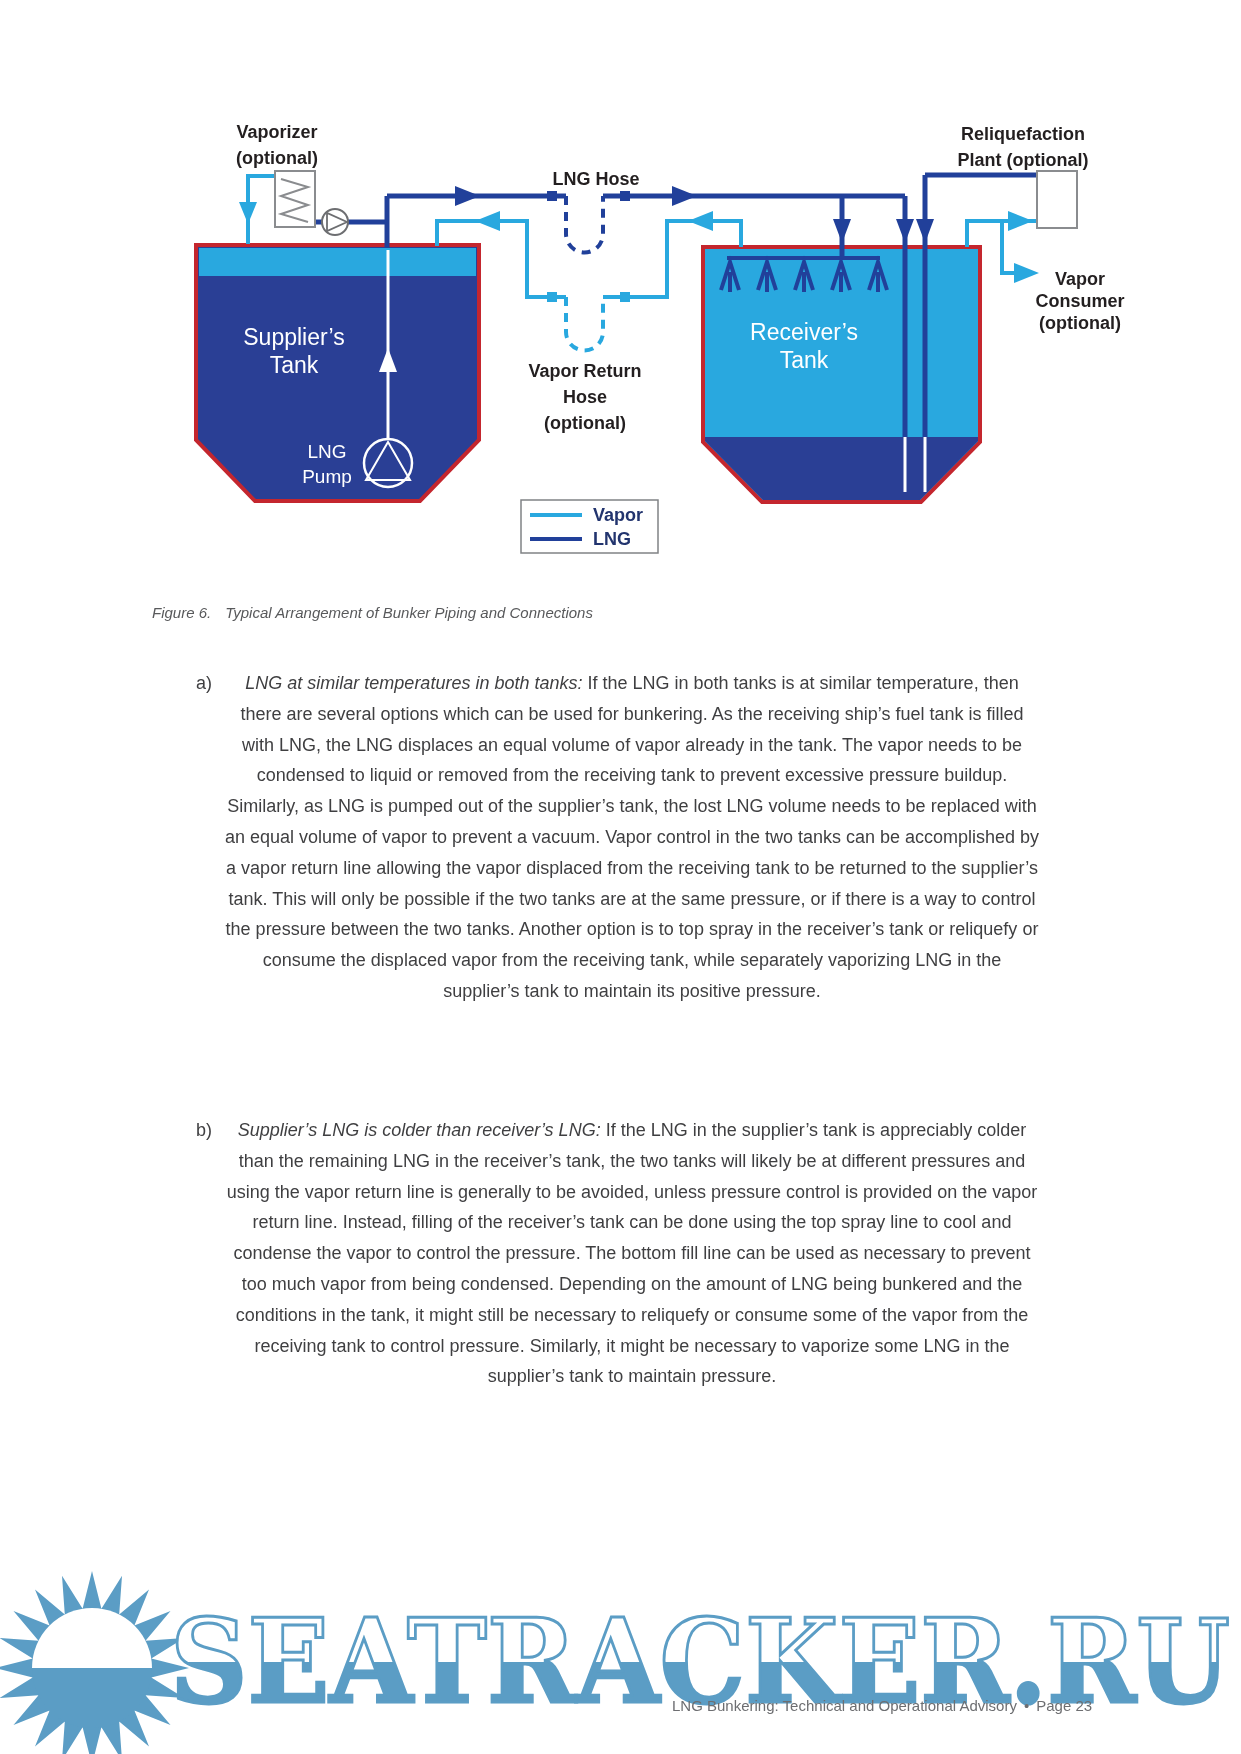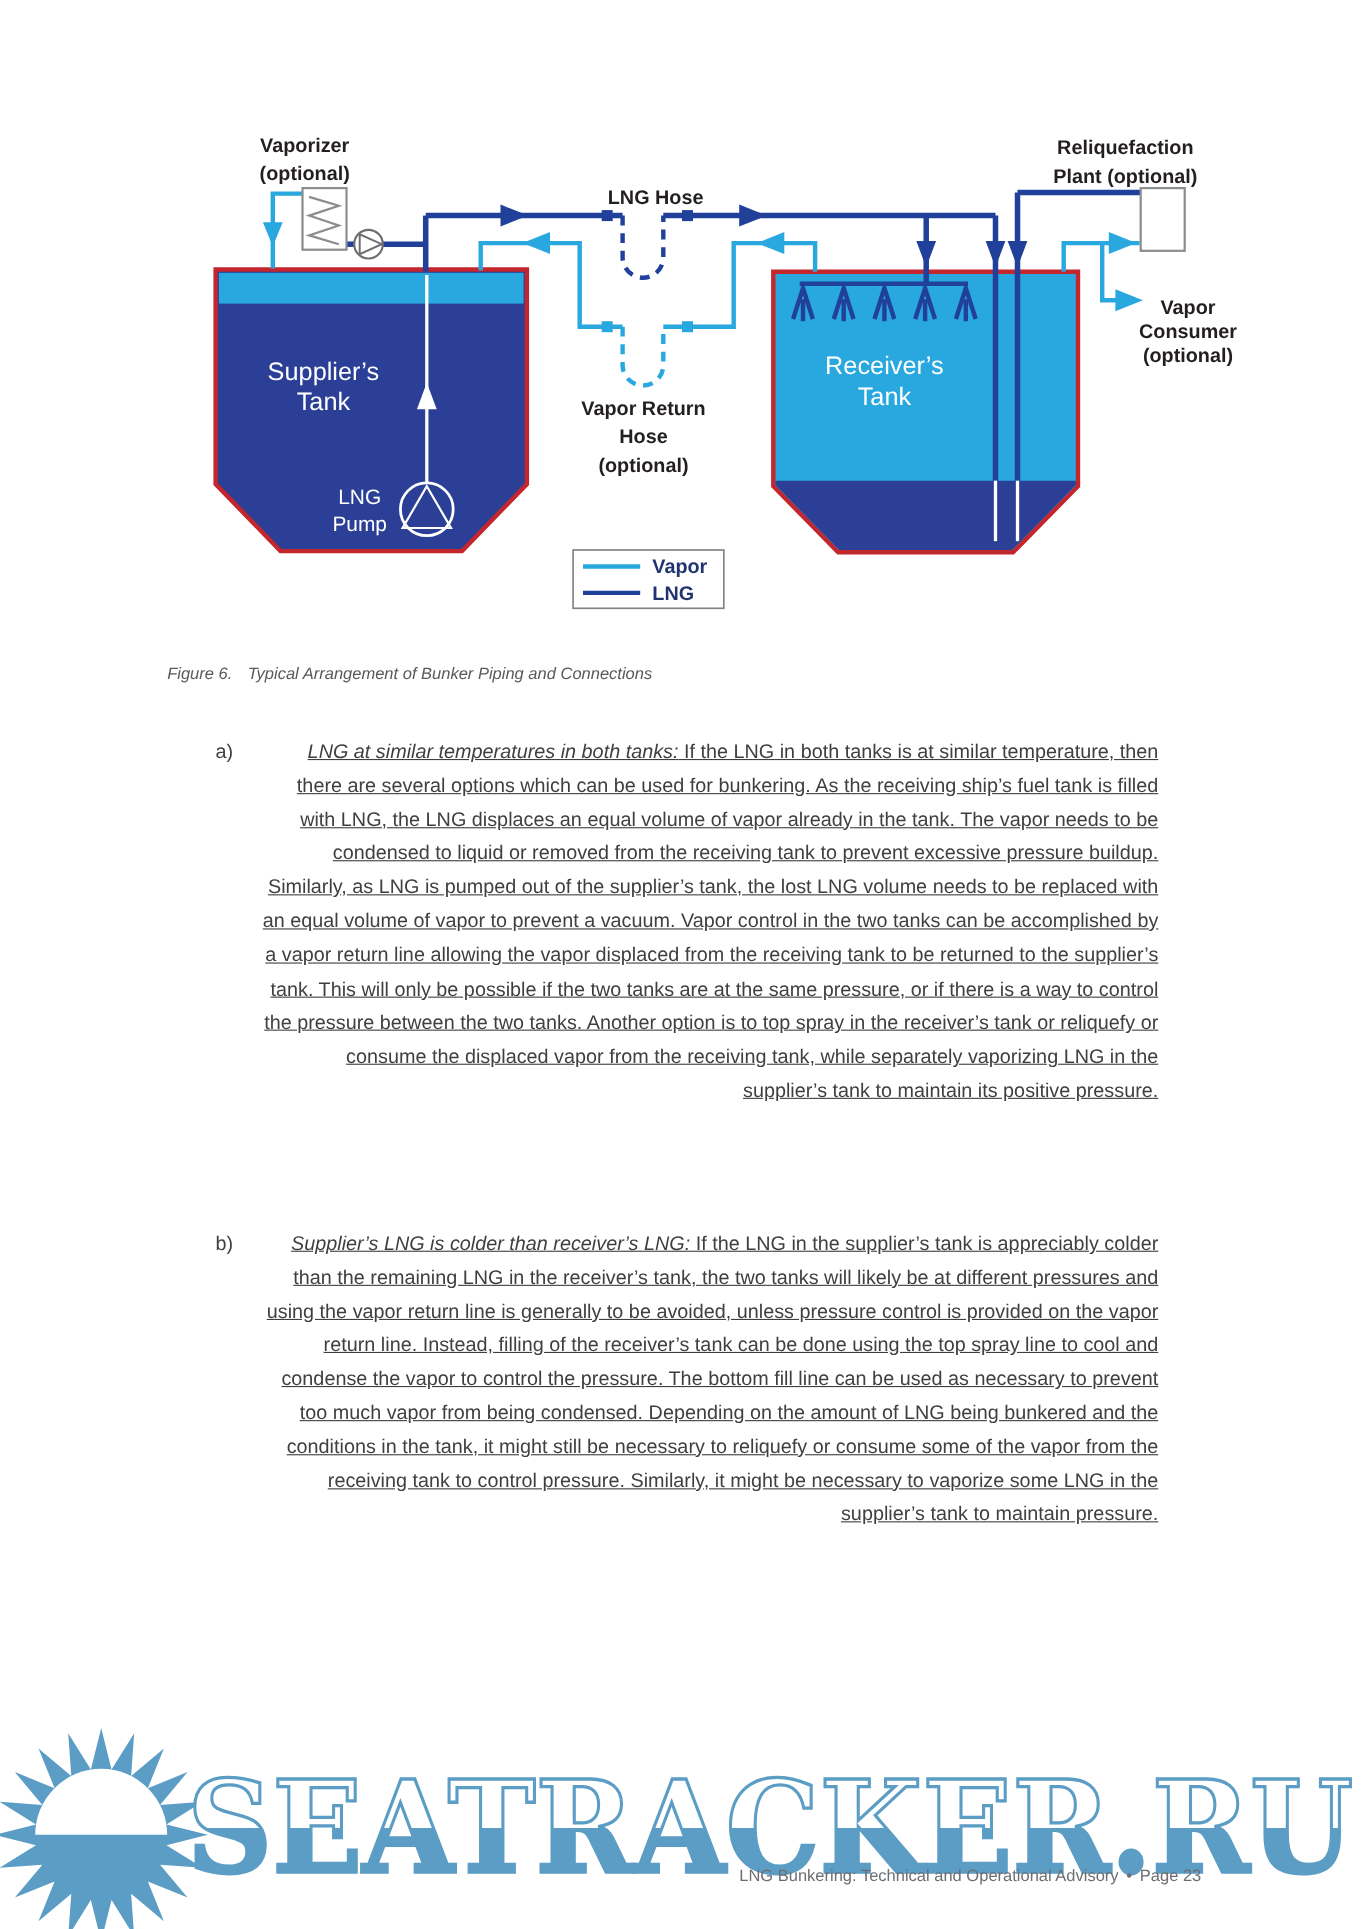--- a/index.html
+++ b/index.html
@@ -7,21 +7,21 @@
         font-family:"Liberation Sans",sans-serif;color:#3f3f41;}
   .diagram-svg{position:absolute;left:0;top:0;width:1241px;height:570px;}
   .dlabel{font-family:"Liberation Sans",sans-serif;font-size:18px;font-weight:600;fill:#231f20;}
   .tanklabel{font-family:"Liberation Sans",sans-serif;font-size:23px;font-weight:500;fill:#ffffff;}
   .pumplabel{font-family:"Liberation Sans",sans-serif;font-size:19px;fill:#ffffff;}
   .legendlabel{font-family:"Liberation Sans",sans-serif;font-size:18px;font-weight:600;fill:#22346e;}
   .caption{position:absolute;left:152px;top:604px;font-size:15px;font-style:italic;color:#58595b;}
   .caption .cap-text{margin-left:14px;}
   .para{position:absolute;left:196px;width:860px;font-size:18px;line-height:30.8px;color:#3f3f41;}
   .para .marker{position:absolute;left:0;top:0;}
-  .para .ptext{display:block;margin-left:39px;width:818px;text-align:right;text-decoration:underline;}
+  .para .ptext{display:block;margin-left:27px;width:818px;text-align:center;}
   .lead{font-style:italic;}
   .para-a{top:668px;}
   .para-b{top:1115px;}
   .footer{position:absolute;left:672px;top:1697px;font-size:15px;color:#6d6e71;z-index:3;white-space:nowrap;}
   .footer .sep{margin:0 7px;}
   .watermark-svg{position:absolute;left:0;top:1560px;width:1241px;height:194px;z-index:2;}
 </style>
 </head>
 <body>
 

